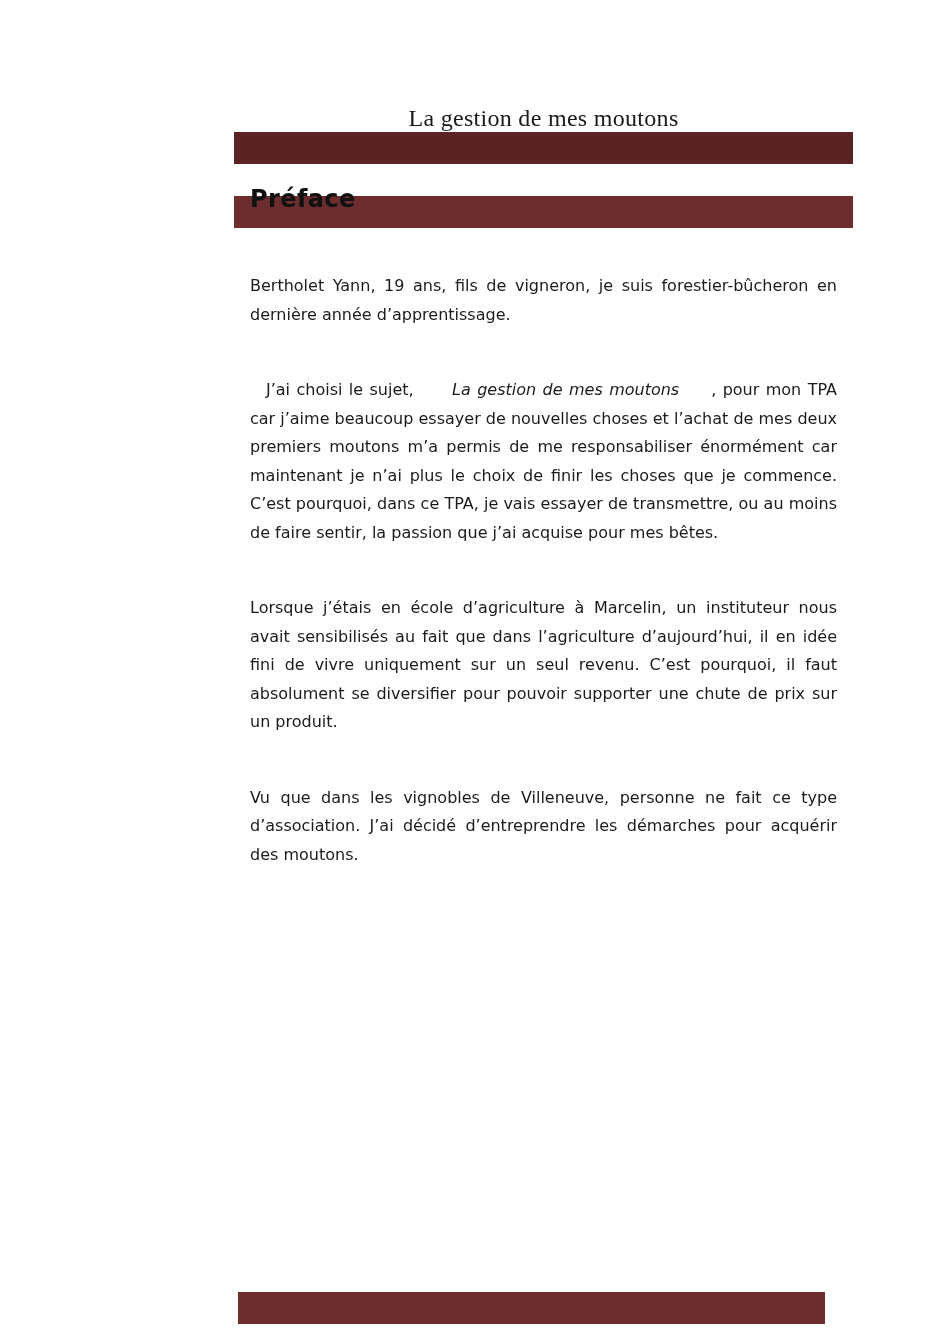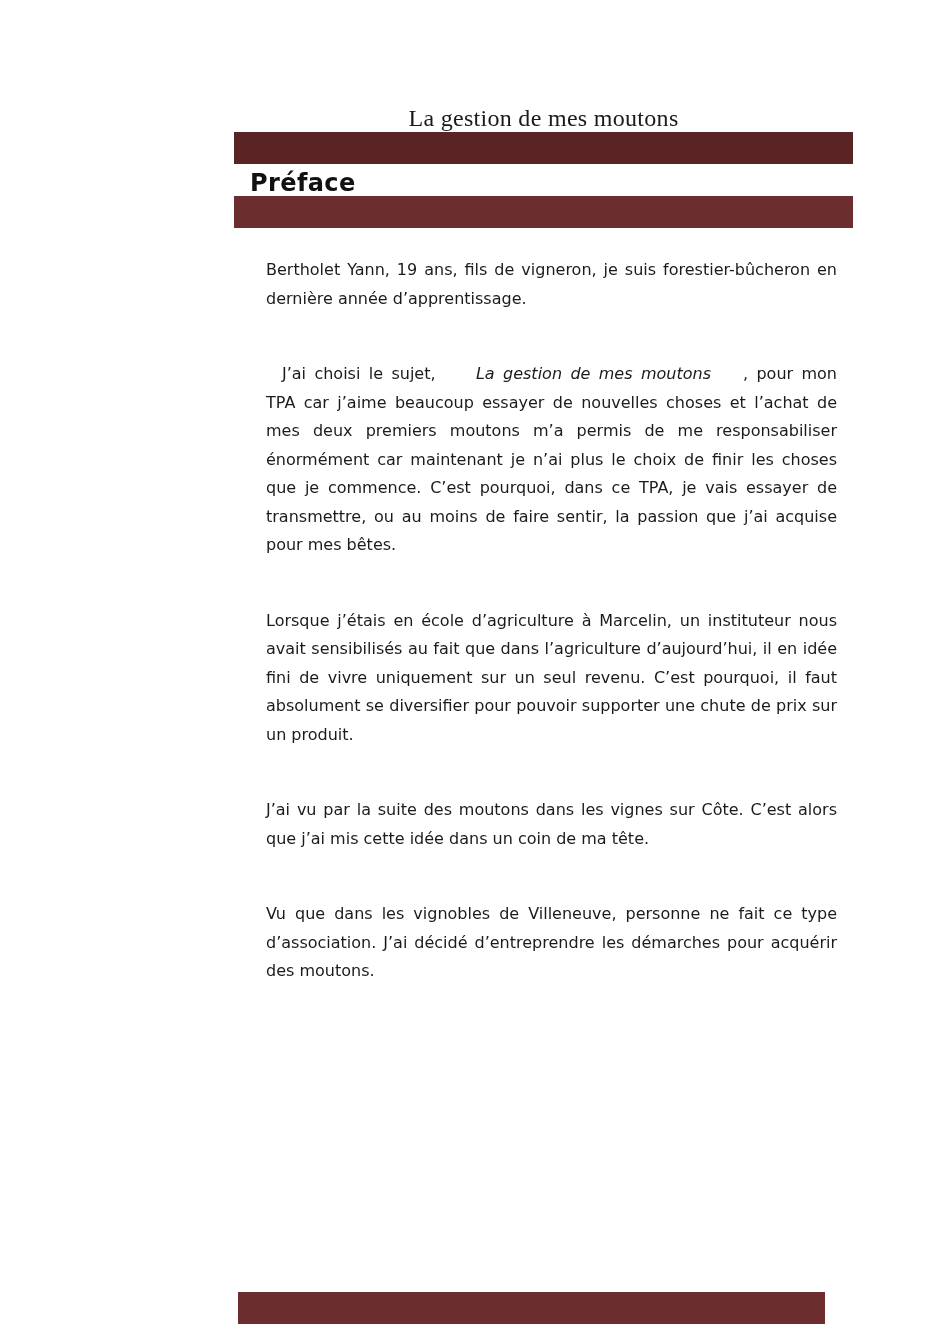--- a/index.html
+++ b/index.html
@@ -39,40 +39,39 @@
     left: 186px;
     width: 651px;
   }
   .header-rule .rule-thin  { height: 2px; background: var(--rule-edge); }
   .header-rule .rule-gap   { height: 2px; }
   .header-rule .rule-thick { height: 5px; background: var(--rule-color); }
 
   
   .content {
     position: absolute;
-    top: 104px;
+    top: 120px;
     left: 186px;
     width: 651px;
   }
   .section-heading {
     font-family: "DejaVu Sans", sans-serif;
     font-weight: bold;
     font-size: 24px;
     line-height: 31px;
     letter-spacing: 0.4px;
     color: #111111;
     margin-bottom: 25px;
   }
   .para {
     font-size: 16px;
     line-height: 28.5px;
     text-align: justify;
     margin-bottom: 15px;
     color: var(--text-color);
-    margin-left: 16px;
   }
   .para em { font-style: italic; }
 
   
   .footer {
     position: absolute;
     top: 1228px;
     left: 174px;
     width: 651px;
   }
@@ -104,21 +103,20 @@
   <div class="content">
     <div class="section-heading">Préface</div>
 
     <p class="para">Bertholet Yann, 19 ans, fils de vigneron, je suis forestier-bûcheron en dernière année d’apprentissage.</p>
 
     <p class="para"><span>J’ai choisi le sujet, </span><em>La gestion de mes moutons</em><span>,  pour mon TPA car j’aime beaucoup essayer de nouvelles choses et l’achat de mes deux premiers moutons m’a permis de me responsabiliser énormément car maintenant je n’ai plus le choix de finir les choses que je commence. C’est pourquoi, dans ce TPA, je vais essayer de transmettre, ou au moins de faire sentir, la passion que j’ai acquise pour mes bêtes.</span></p>
 
 
     <p class="para">Lorsque j’étais en école d’agriculture à Marcelin, un instituteur nous avait sensibilisés au fait que dans l’agriculture d’aujourd’hui, il en idée fini de vivre uniquement sur un seul revenu. C’est pourquoi, il faut absolument se diversifier pour pouvoir supporter une chute de prix sur un produit.</p>
 
-    <p class="para">J’ai vu par la suite des moutons dans les vignes sur Côte. C’est alors que j’ai mis cette idée dans un coin de ma tête.</p>
 
     <p class="para">Vu que dans les vignobles de Villeneuve, personne ne fait ce type d’association. J’ai décidé d’entreprendre les démarches pour acquérir des moutons.</p>
   </div>
 
   <div class="footer">
     <div class="footer-rule">
       <div class="rule-thick"></div>
       <div class="rule-gap"></div>
       <div class="rule-thin"></div>
     </div>

